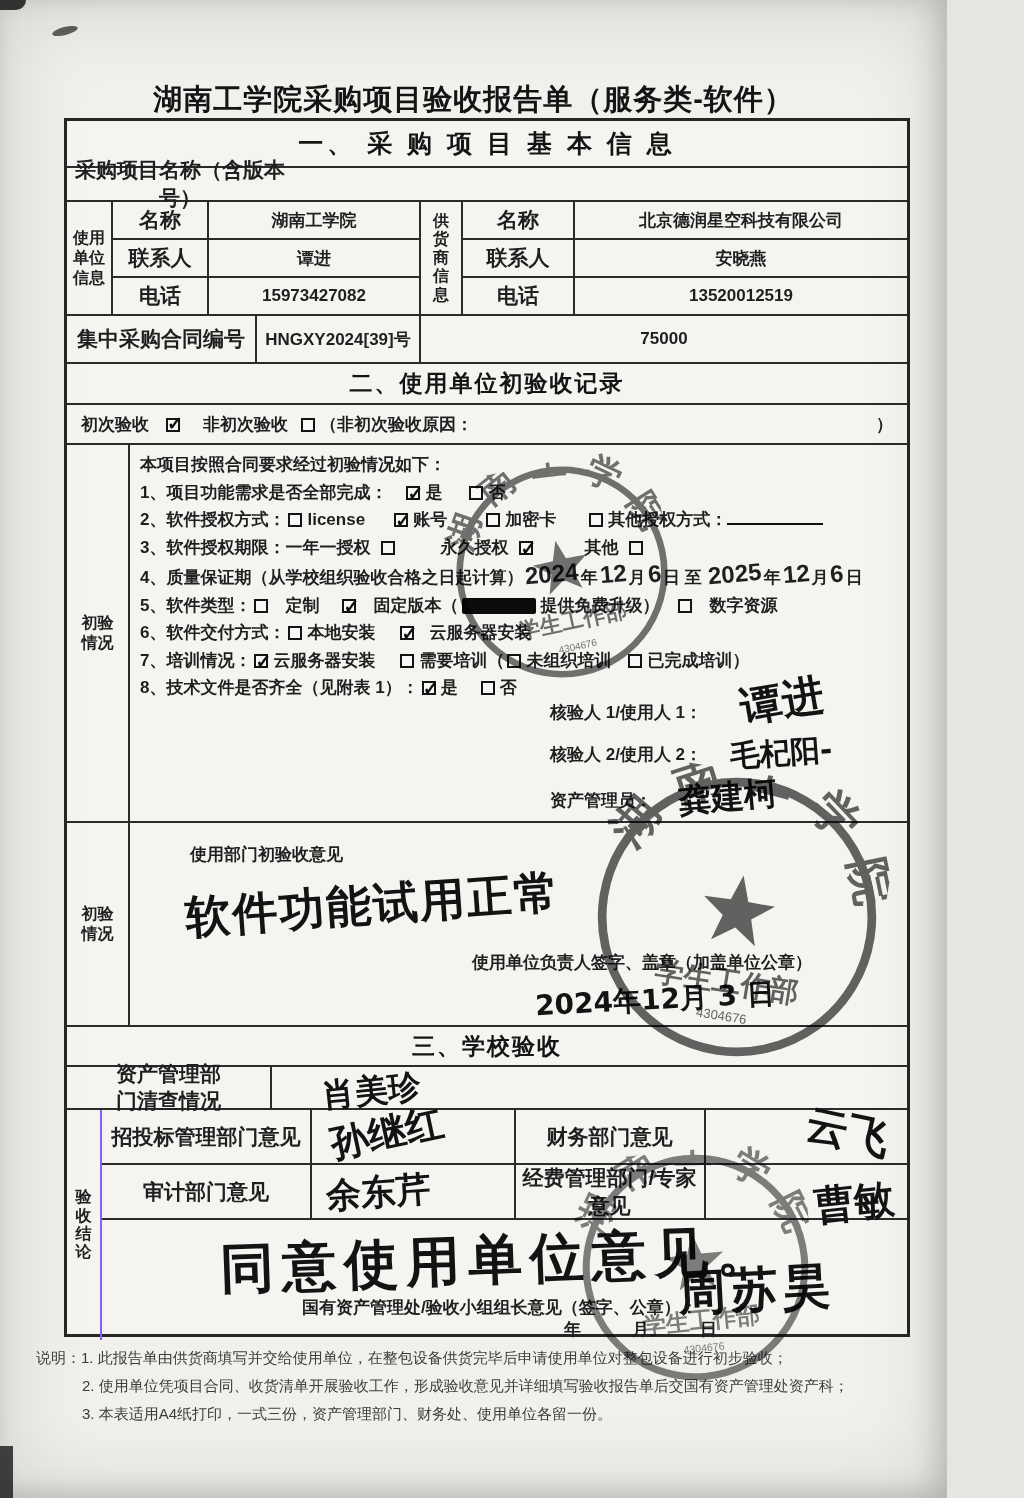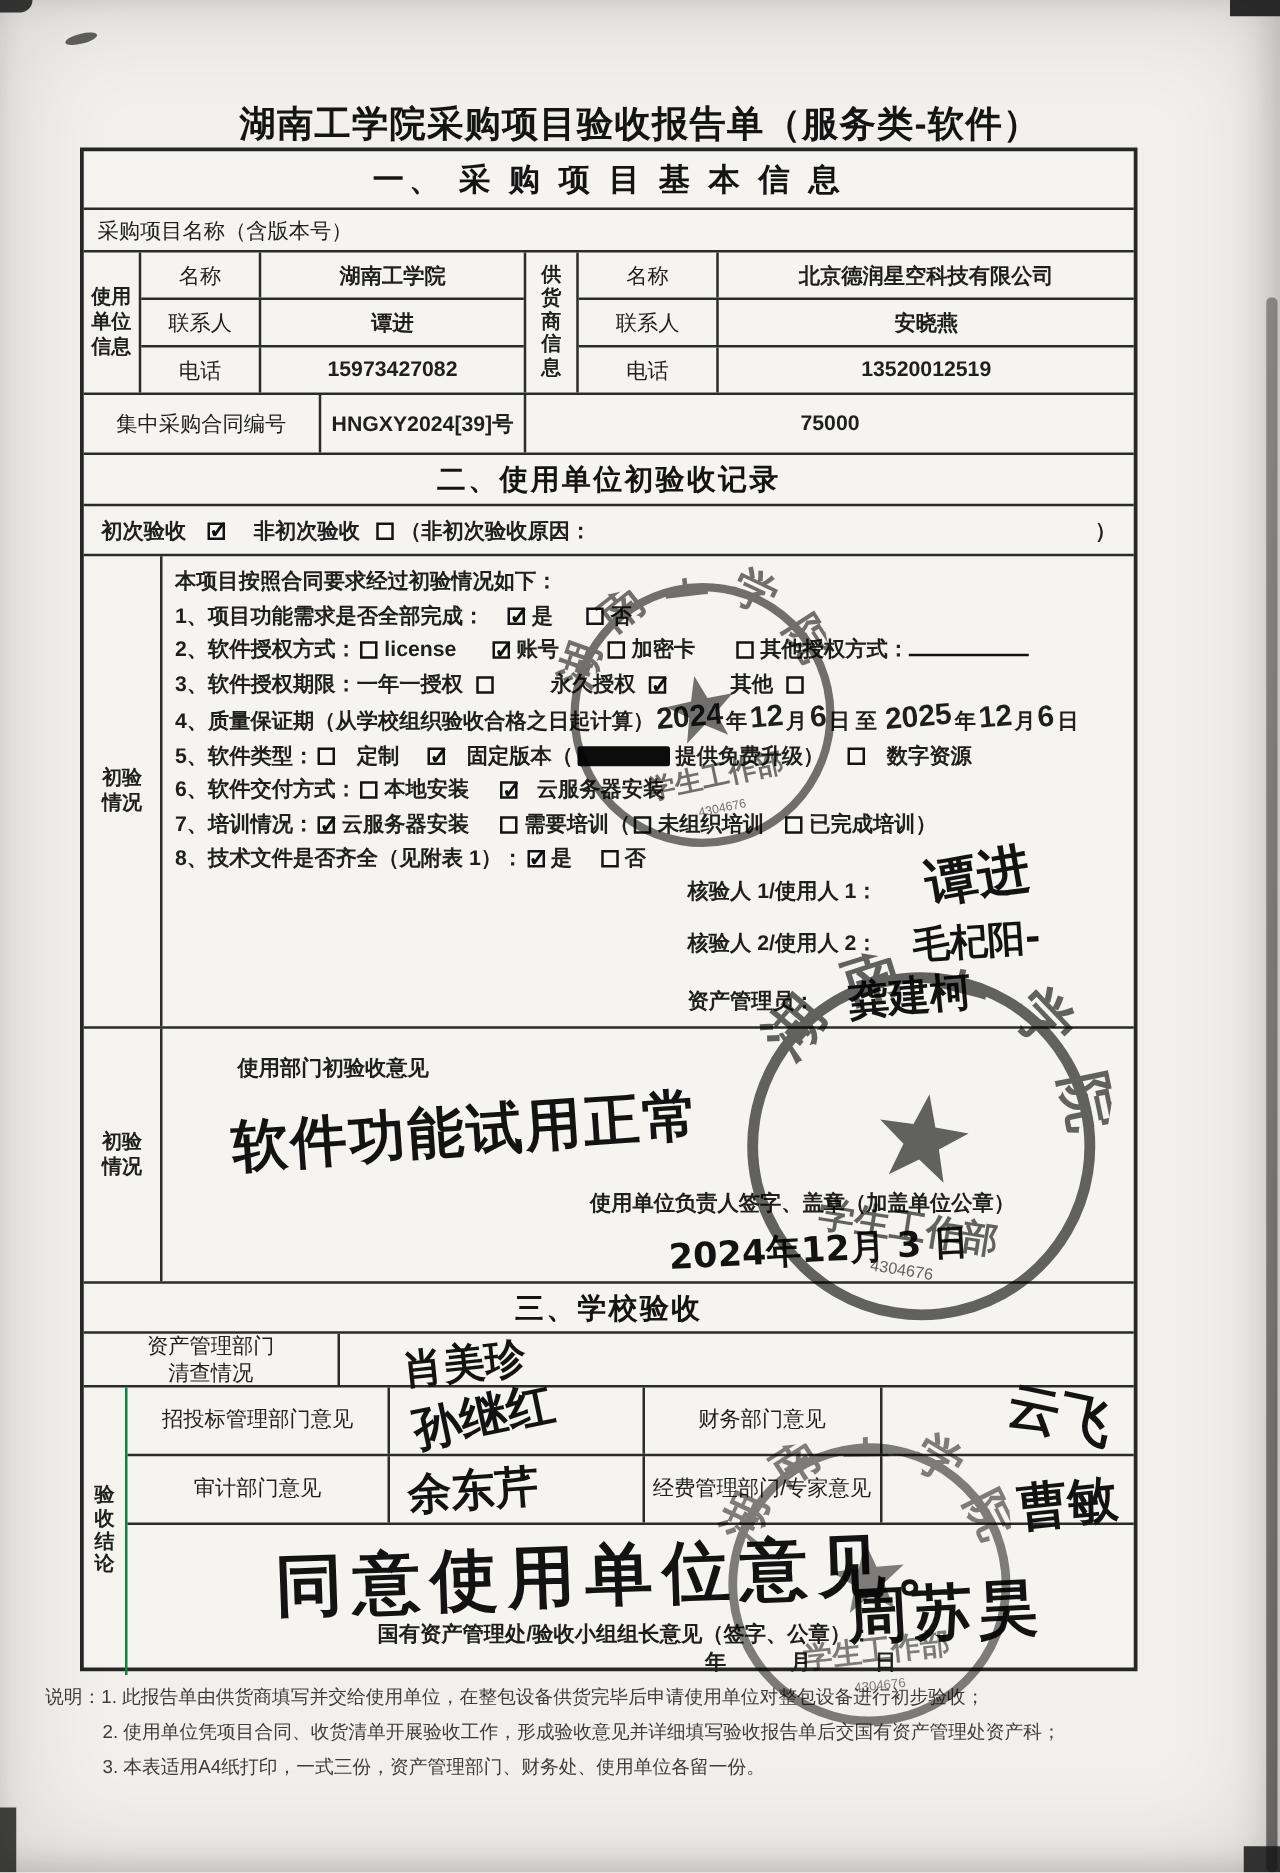--- a/index.html
+++ b/index.html
@@ -3,42 +3,42 @@
 <meta charset="utf-8">
 <style>
   * { box-sizing: border-box; margin: 0; padding: 0; }
   html,body { width:1024px; }
   body {
     font-family: "Liberation Sans", sans-serif;
     color:#1f1f1f;
     background:#e7e5e2;
   }
   .page {
-    position:relative; width:1024px; height:1498px;
+    position:relative; width:947px; height:1498px;
     background:#f2f0ec; overflow:hidden;
   }
   .page::after{
     content:""; position:absolute; inset:0; pointer-events:none;
     box-shadow: inset 0 0 90px rgba(0,0,0,.14), inset -14px 0 26px rgba(0,0,0,.10), inset 0 -10px 22px rgba(0,0,0,.08);
   }
   .title {
     position:absolute; left:0; top:80px; width:100%;
     text-align:center; font-size:29px; font-weight:bold; letter-spacing:1px; color:#141414;
   }
   .form {
     position:absolute; left:64px; top:118px; width:846px; height:1219px;
     border:3px solid #262626; background:rgba(255,255,255,.25);
   }
   .row { display:flex; border-bottom:2px solid #2b2b2b; }
   .sec-head { justify-content:center; align-items:center; font-weight:bold; color:#141414; }
   .h-sec1 { height:47px; font-size:25px; letter-spacing:4px; }
   .h-sec23 { height:40px; font-size:23px; letter-spacing:2px; }
   .cell { border-right:2px solid #2b2b2b; }
   .cell:last-child, .nobr { border-right:none; }
-  .lbl { font-weight:normal; font-size:17px; display:flex; align-items:center; justify-content:center; text-align:center; }
+  .lbl { font-weight:bold; font-size:21px; display:flex; align-items:center; justify-content:center; text-align:center; }
   .val { font-weight:600; font-size:17px; display:flex; align-items:center; justify-content:center; text-align:center; }
   .r-proj { height:34px; }
   .r-proj .lbl { width:226px; }
   .r-proj .val { flex:1; justify-content:flex-start; padding-left:18px; }
   .r-info { height:114px; }
   .vcell { display:flex; align-items:center; justify-content:center; border-right:2px solid #2b2b2b; }
   .w46{width:46px;} .w42{width:42px;}
   .vtext2 { width:38px; font-weight:bold; font-size:16px; line-height:1.25; word-break:break-all; text-align:center; }
   .vtext1 { width:18px; font-weight:bold; font-size:16px; line-height:1.15; word-break:break-all; text-align:center; }
   .col { display:flex; flex-direction:column; }
@@ -67,21 +67,21 @@
   .ublank { display:inline-block; height:15px; border-bottom:2.5px solid #111; vertical-align:baseline; }
   .redact { display:inline-block; height:16px; background:#0c0c0c; vertical-align:middle; margin:0 4px; border-radius:2px; }
   .hw { font-family:"DejaVu Sans", sans-serif; color:#131313; font-weight:700; position:absolute; white-space:nowrap; z-index:5; }
   .hw-inline { display:inline-block; font-size:24px; font-weight:700; transform:rotate(-5deg); margin:0 2px; position:relative; top:-1px; }
   .plabel { position:absolute; font-size:17px; font-weight:bold; white-space:nowrap; }
   .r-asset { height:43px; }
   .r-asset .lbl { width:205px; }
   .r-asset .val { flex:1; position:relative; }
   .alabel { width:118px; line-height:1.25; }
   .r-grid2 { height:230px; border-bottom:none; }
-  .vside { width:35px; display:flex; align-items:center; justify-content:center; border-right:2px solid #15803d; }
+  .vside { width:35px; display:flex; align-items:center; justify-content:center; border-right:2px solid #8b5cf6; }
   .g2col { flex:1; display:flex; flex-direction:column; }
   .g2row { display:flex; height:55px; border-bottom:2px solid #2b2b2b; }
   .g2row .lbl { line-height:1.3; }
   .gl210{width:210px;} .gs150{width:150px;} .gl190{width:190px;}
   .g2row .sig { flex:1; position:relative; }
   .g2last { flex:1; position:relative; border-bottom:none; }
   .notes { position:absolute; left:36px; top:1344px; width:956px; font-size:15px; color:#3c3c3c; line-height:1.85; }
   .notes .cont { padding-left:46px; }
   .stamp { position:absolute; pointer-events:none; color:#3e3e3e; opacity:.78; mix-blend-mode:multiply; z-index:6; }
   .art { position:absolute; background:#161616; z-index:7; }

